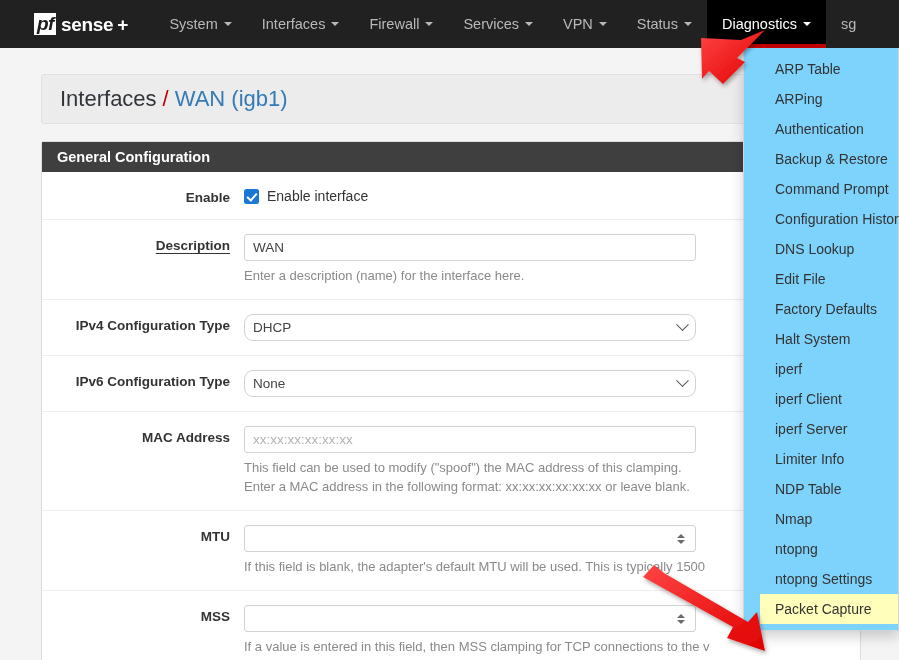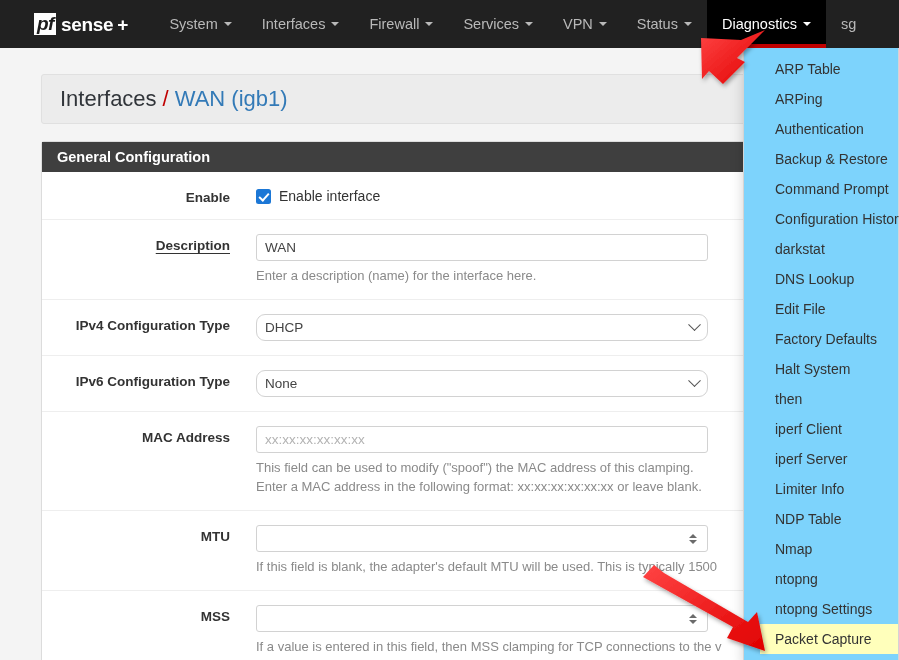--- a/index.html
+++ b/index.html
@@ -105,21 +105,20 @@
     font-size: 14.5px; font-weight: bold;
     height: 30px; line-height: 30px;
     padding-left: 15px;
   }
   .panel-body { padding: 0; }
 
   .frow {
     display: flex;
     border-bottom: 1px solid #eeeeee;
     padding: 14px 0 14px 0;
-    gap: 12px;
   }
   .frow:last-child { border-bottom: none; }
   .flabel {
     width: 202px; flex: 0 0 202px;
     text-align: right;
     font-size: 13.5px; font-weight: bold;
     color: #333333;
     padding-top: 4px;
     padding-right: 14px;
   }
@@ -377,26 +376,25 @@
   </div>
 </div>
 
 <div class="dropdown">
   <div class="dd-item"><span>ARP Table</span></div>
   <div class="dd-item"><span>ARPing</span></div>
   <div class="dd-item"><span>Authentication</span></div>
   <div class="dd-item"><span>Backup &amp; Restore</span></div>
   <div class="dd-item"><span>Command Prompt</span></div>
   <div class="dd-item"><span>Configuration History</span></div>
-  <div class="dd-item"><span>darkstat</span></div>
   <div class="dd-item"><span>DNS Lookup</span></div>
   <div class="dd-item"><span>Edit File</span></div>
   <div class="dd-item"><span>Factory Defaults</span></div>
   <div class="dd-item"><span>Halt System</span></div>
-  <div class="dd-item"><span>then</span></div>
+  <div class="dd-item"><span>iperf</span></div>
   <div class="dd-item"><span>iperf Client</span></div>
   <div class="dd-item"><span>iperf Server</span></div>
   <div class="dd-item"><span>Limiter Info</span></div>
   <div class="dd-item"><span>NDP Table</span></div>
   <div class="dd-item"><span>Nmap</span></div>
   <div class="dd-item"><span>ntopng</span></div>
   <div class="dd-item"><span>ntopng Settings</span></div>
   <div class="dd-item hl"><span>Packet Capture</span></div>
 </div>
 

